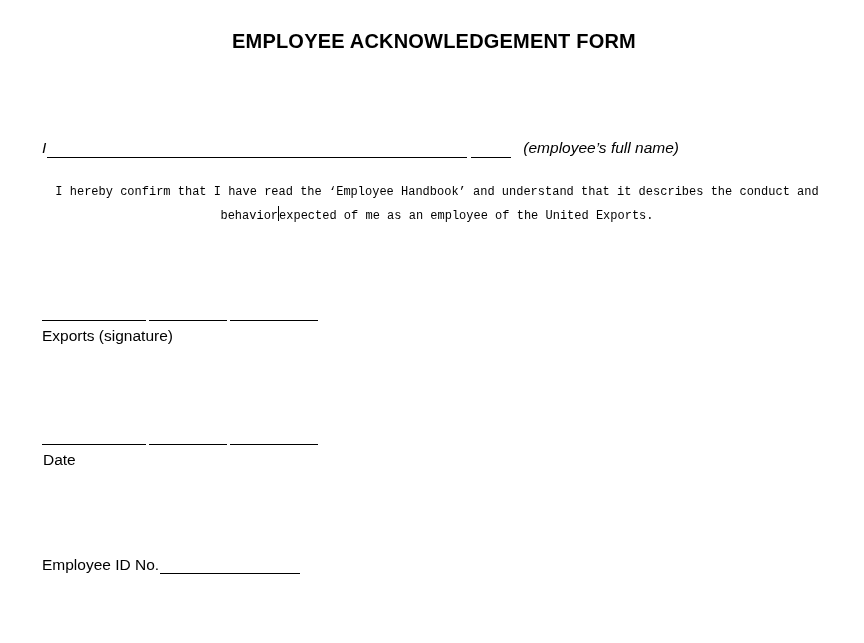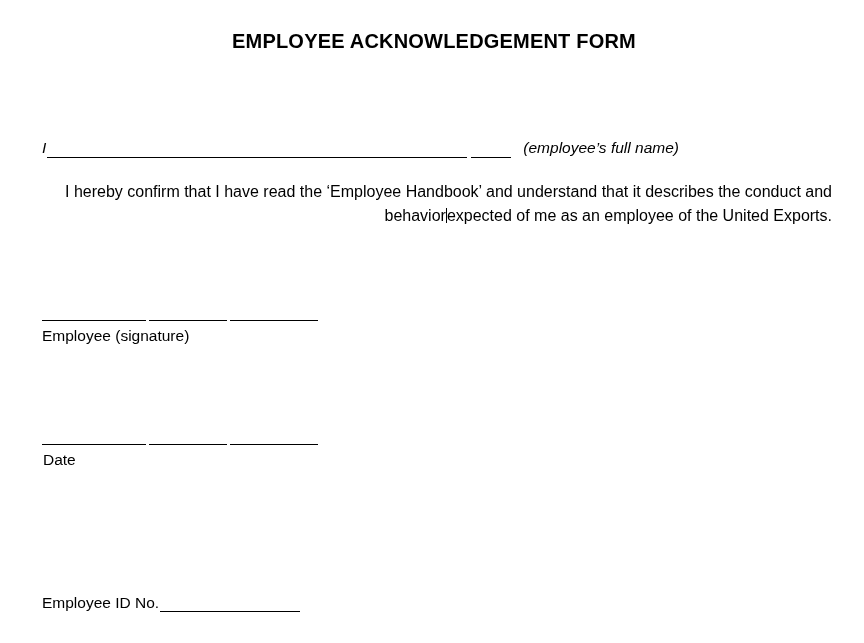--- a/index.html
+++ b/index.html
@@ -56,23 +56,24 @@
   .name-hint {
     display: inline-block;
     margin-left: 12px;
     font-size: 15.5px;
   }
   .body-text {
     position: absolute;
     left: 42px;
     top: 180px;
     width: 790px;
-    font-size: 16px;
+    font-size: 12px;
     line-height: 24px;
-    text-align: right;
+    text-align: center;
+    font-family: Liberation Mono, monospace;
   }
   .caret {
     display: inline-block;
     width: 1px;
     height: 15px;
     background: #000;
     vertical-align: -2px;
     margin: 0 0px;
   }
   .sig-block {
@@ -102,21 +103,20 @@
   }
   .sig-label.indent {
     margin-left: 1px;
   }
   .emp-id-row {
     position: absolute;
     left: 42px;
     top: 556px;
     font-size: 15.5px;
     white-space: nowrap;
-    margin-top: 38px;
   }
   .emp-id-row .u-id {
     display: inline-block;
     vertical-align: bottom;
     border-bottom: 1px solid #000;
     width: 140px;
     height: 15px;
     margin-left: 1px;
   }
 </style>
@@ -134,21 +134,21 @@
   <div class="body-text">
     <span>I hereby confirm that I have read the ‘Employee Handbook’ and understand  that it describes the conduct and behavior</span><span class="caret"></span><span>expected of me as an employee of the United Exports.</span>
   </div>
 
   <div class="sig-block" style="top: 308px;">
     <span class="sig-rule-segmented">
       <span class="seg1"></span>
         <span class="seg2"></span>
         <span class="seg3"></span>
     </span>
-    <span class="sig-label">Employee (signature)</span>
+    <span class="sig-label">Exports (signature)</span>
   </div>
 
   <div class="sig-block" style="top: 432px;">
     <span class="sig-rule-segmented">
       <span class="seg1"></span>
         <span class="seg2"></span>
         <span class="seg3"></span>
     </span>
     <span class="sig-label indent">Date</span>
   </div>

